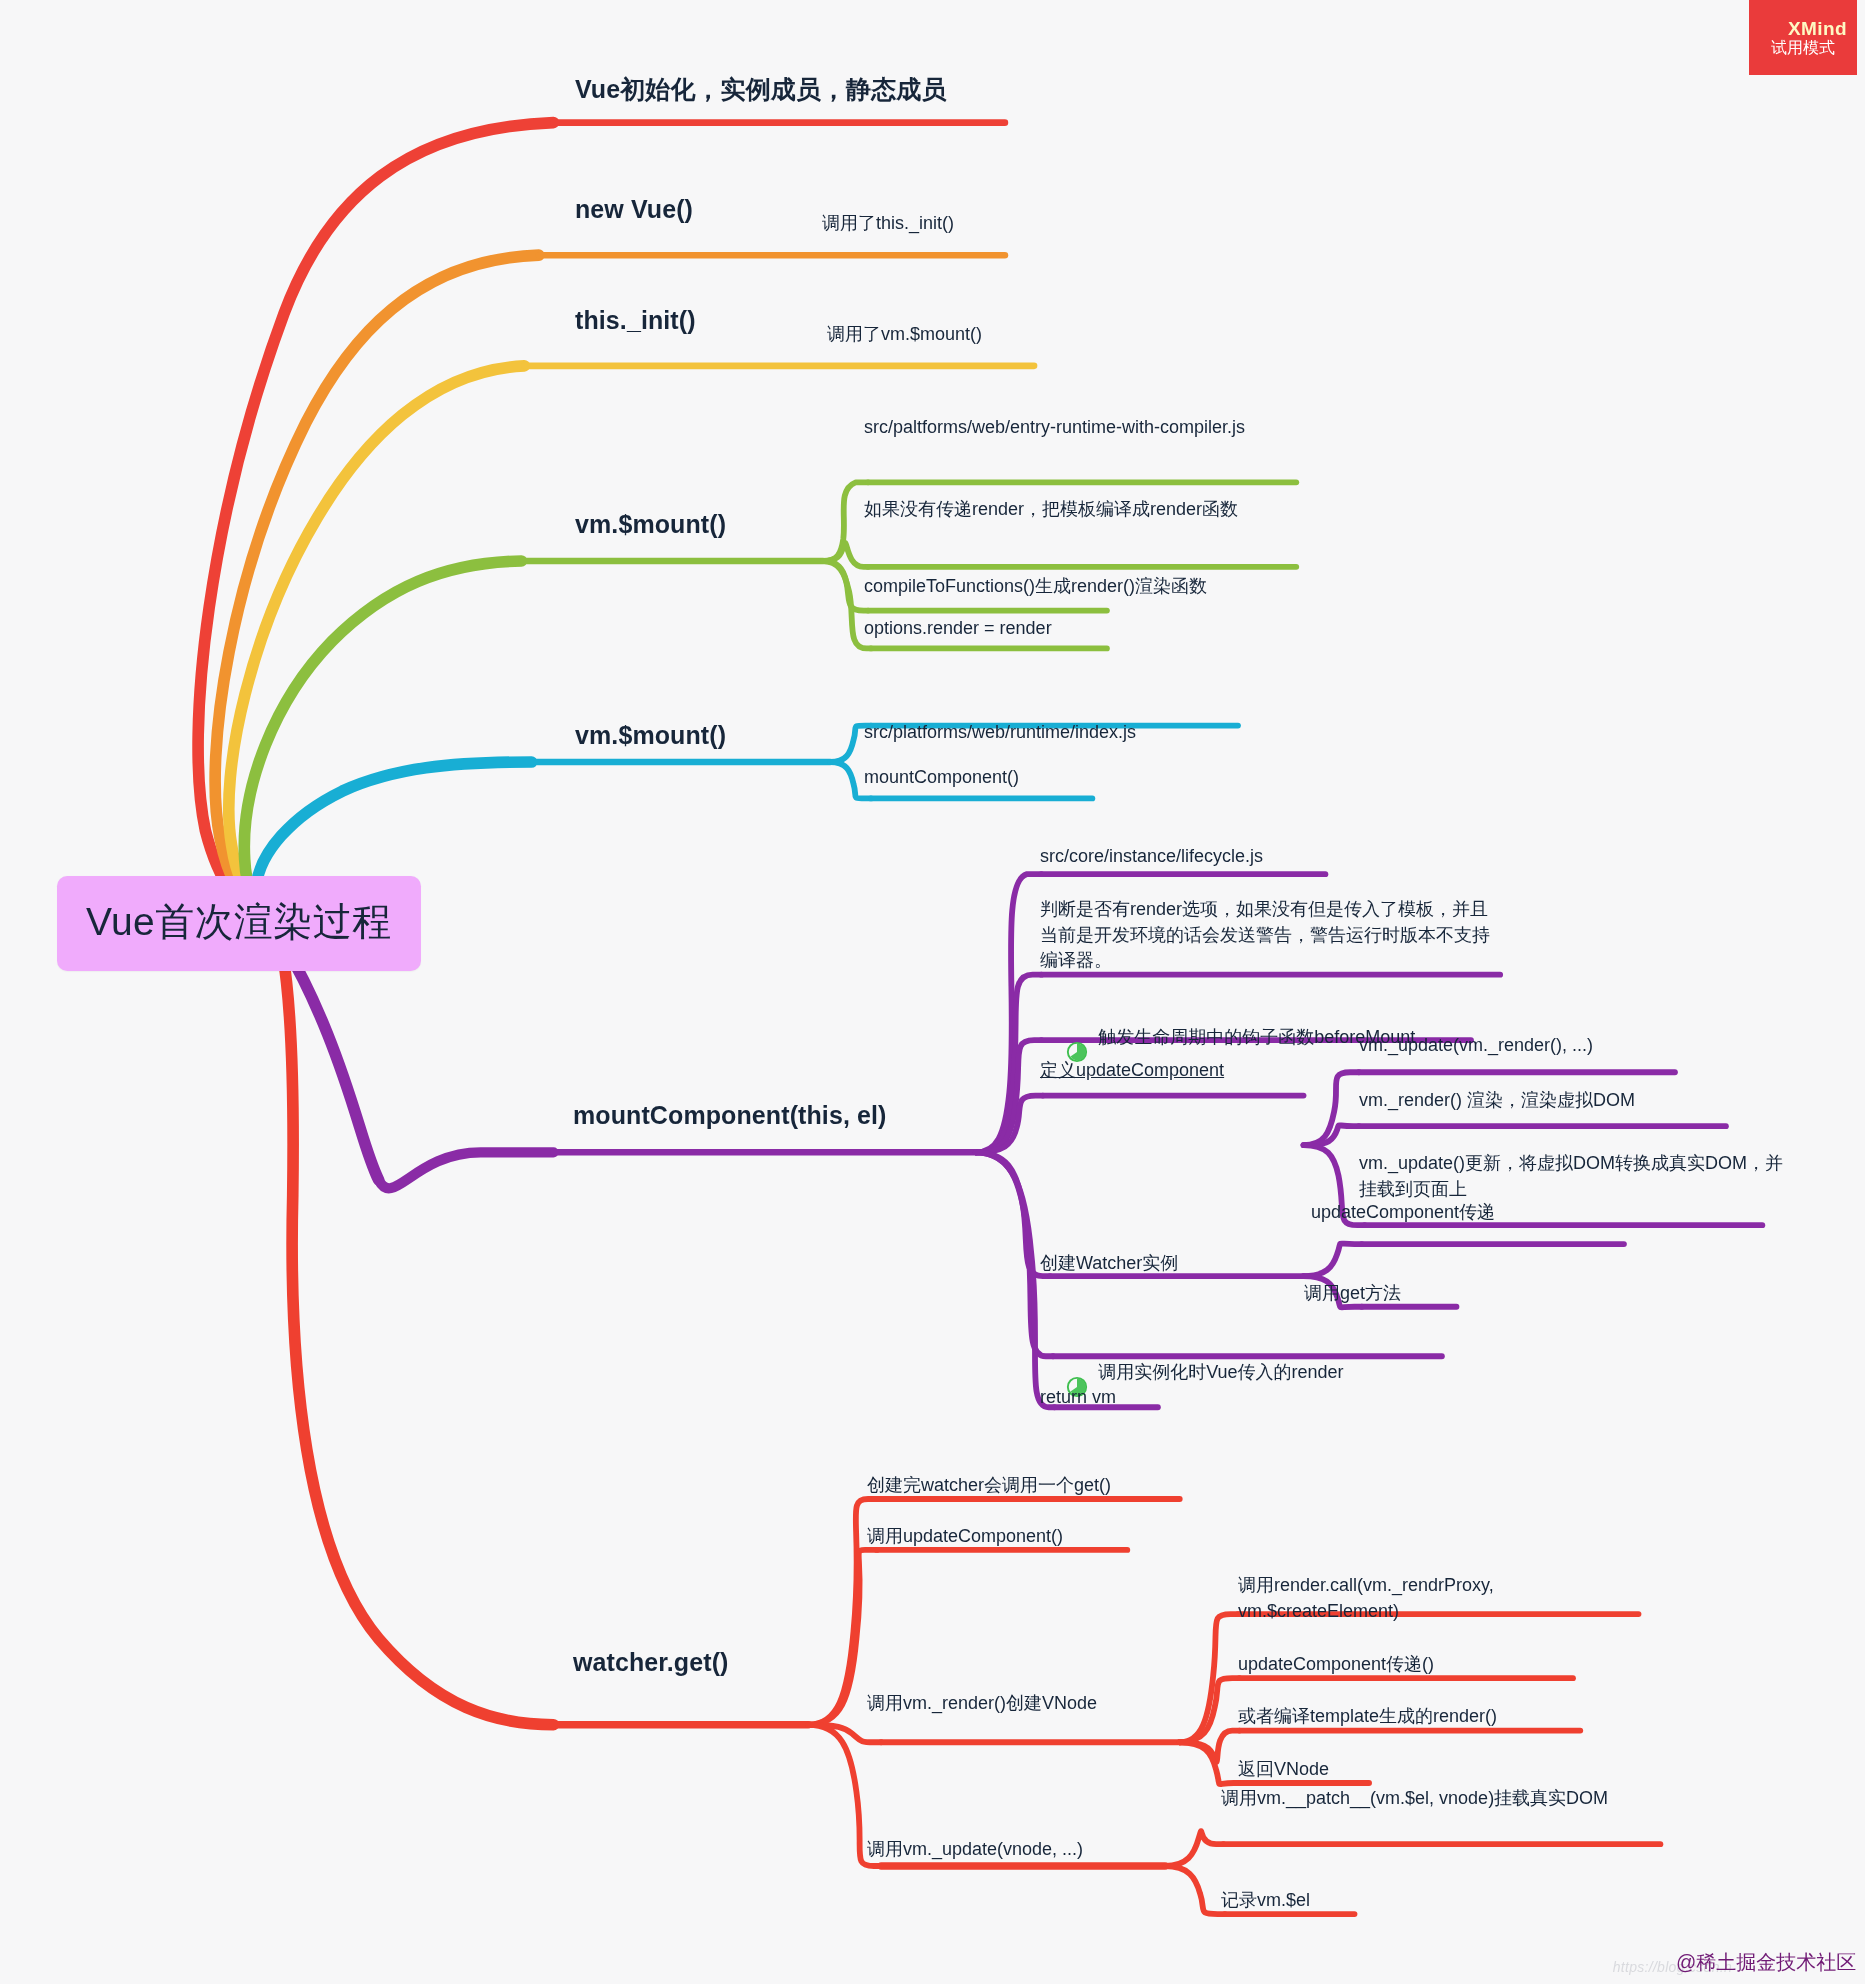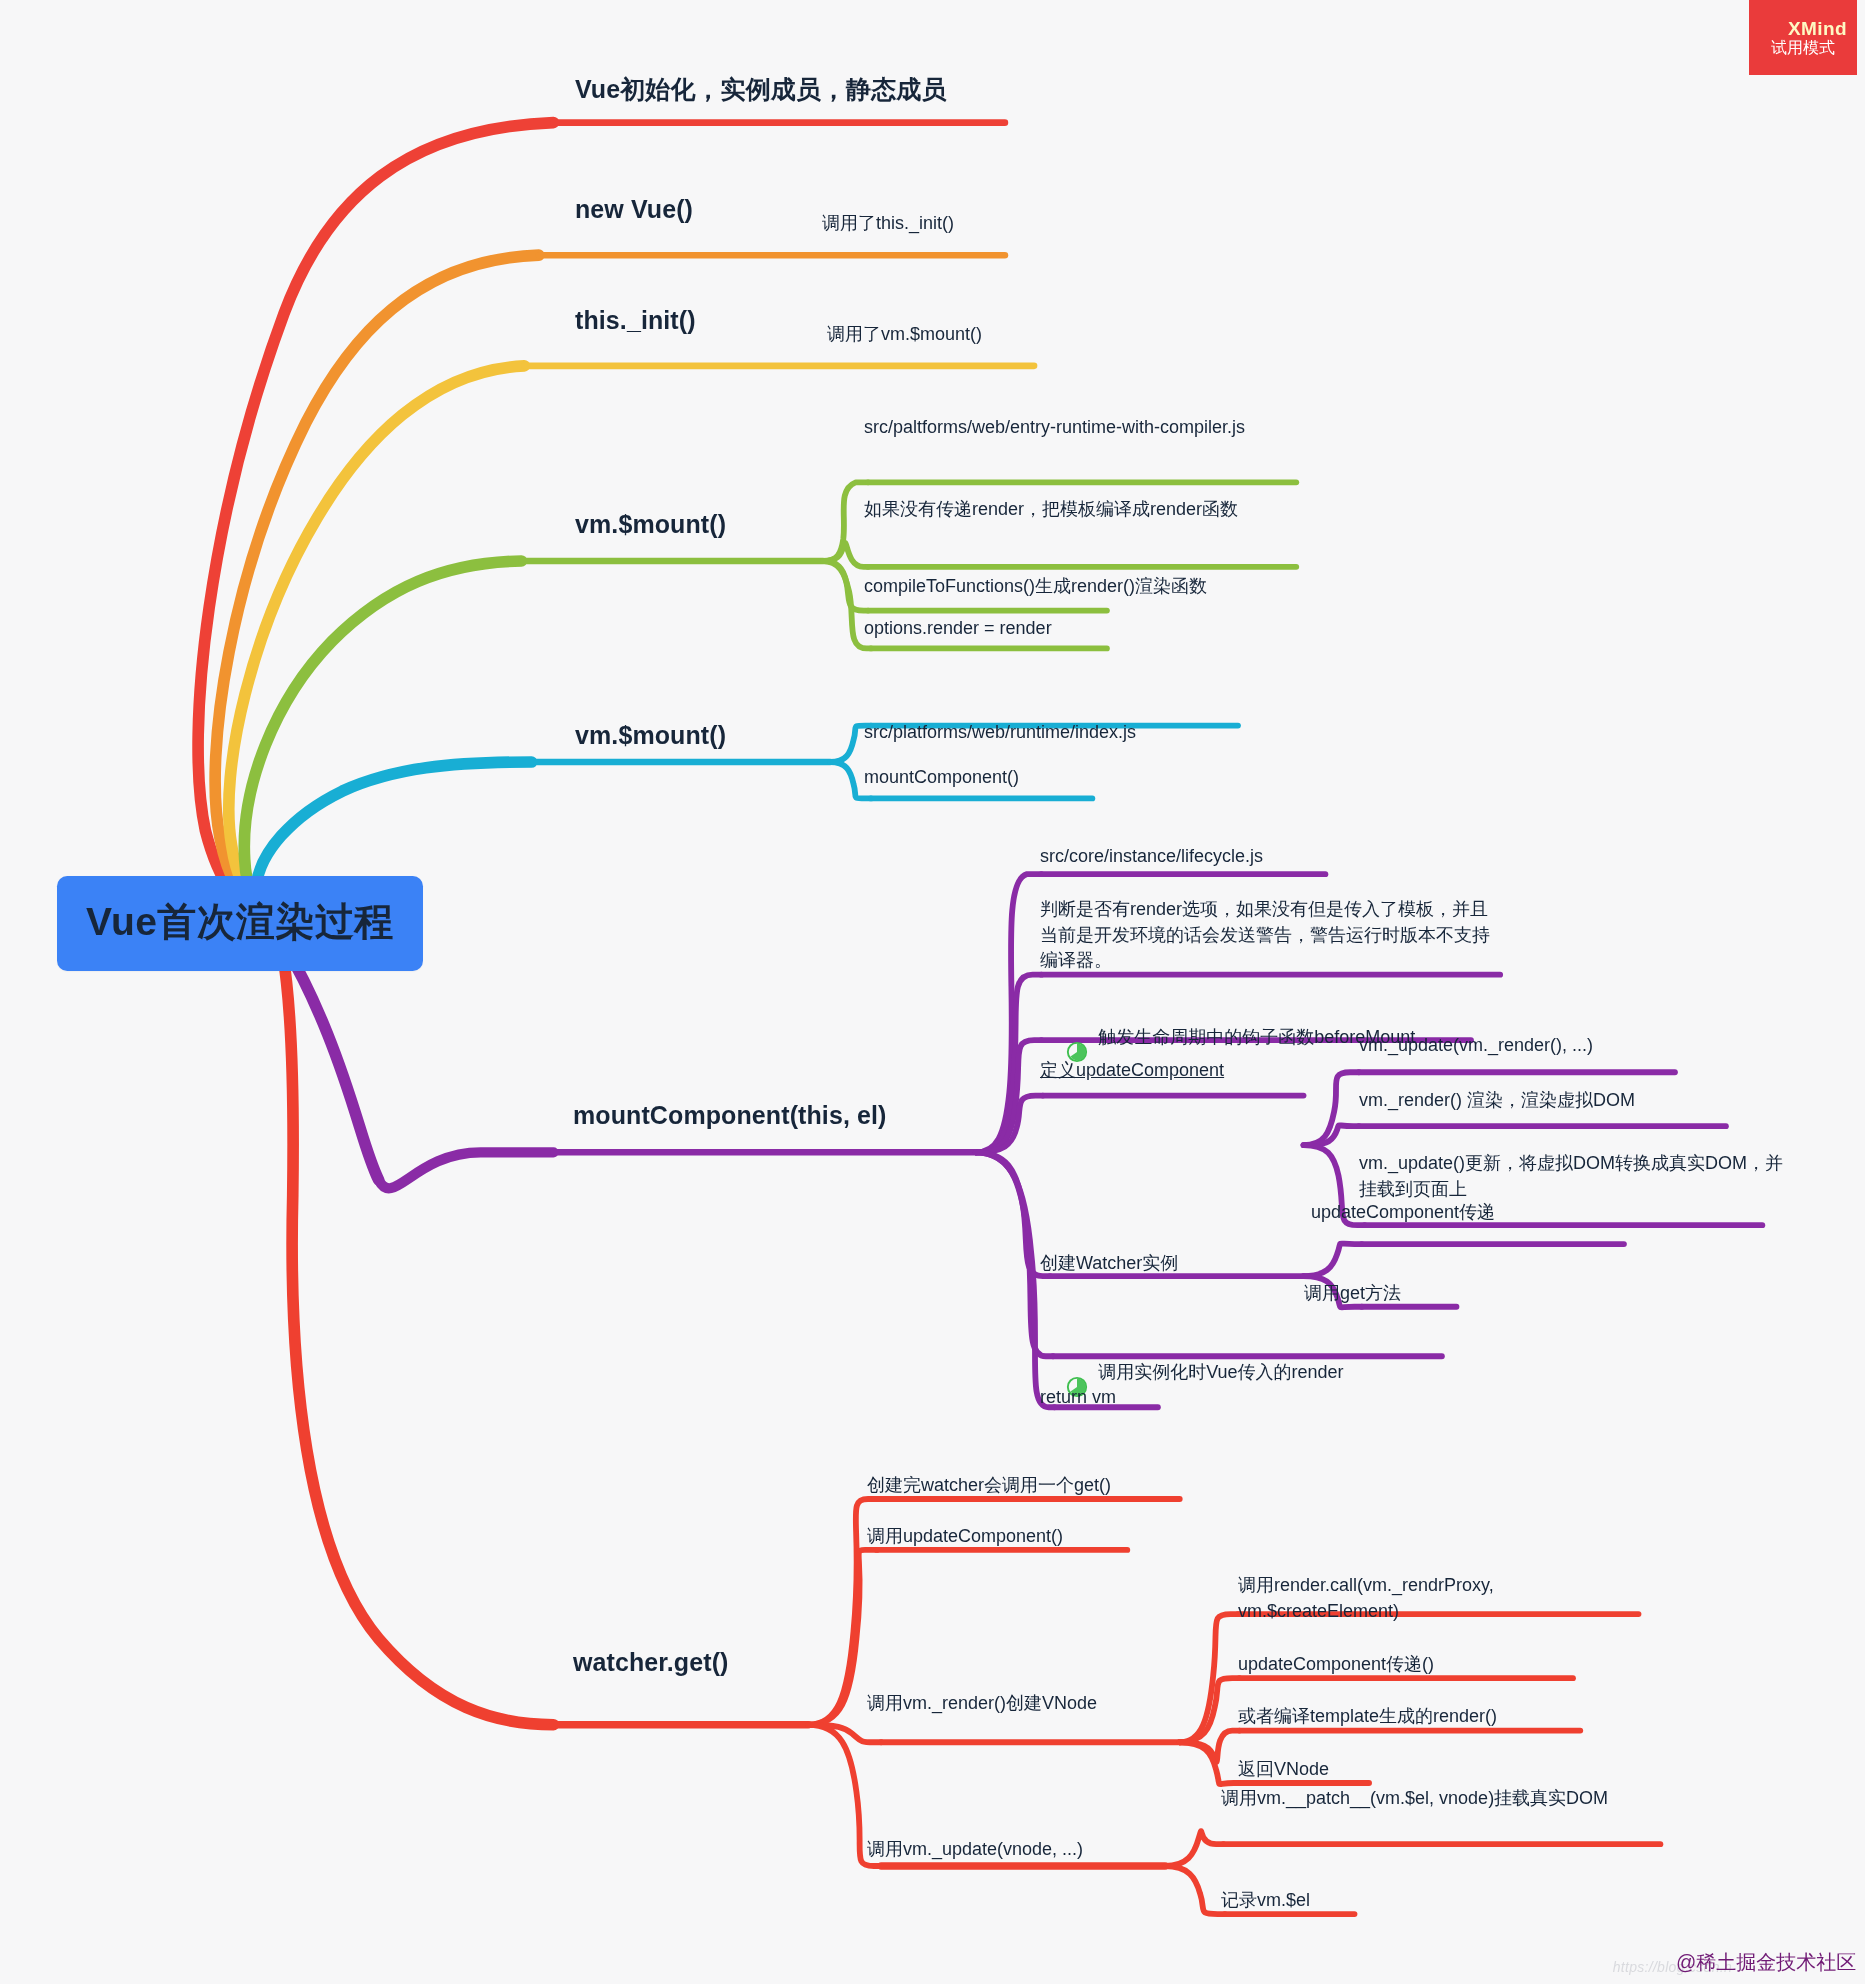--- a/index.html
+++ b/index.html
@@ -9,25 +9,25 @@
     font-family: "Liberation Sans", "DejaVu Sans", sans-serif;
     overflow: hidden;
   }
   #stage { position: relative; width: 1865px; height: 1985px; background: #f7f7f8; }
   #edges { position: absolute; inset: 0; width: 1865px; height: 1985px; pointer-events: none; }
 
   .node { position: absolute; color: #17263a; white-space: pre-wrap; }
 
   
   .root {
-    background: #3b82f6;
+    background: #f0abfc;
     border-radius: 10.2px;
     padding: 19px 29px 22px 29px;
     font-size: 39px;
-    font-weight: bold;
+    font-weight: normal;
     letter-spacing: 0.4px;
     box-shadow: 0 0.7px 1.5px rgba(0,0,0,.04);
   }
 
   
   .b1 { font-size: 25px; font-weight: bold; letter-spacing: 0.1px; }
 
   
   .b2 { font-size: 18px; font-weight: 400; line-height: 1.42; }
 

